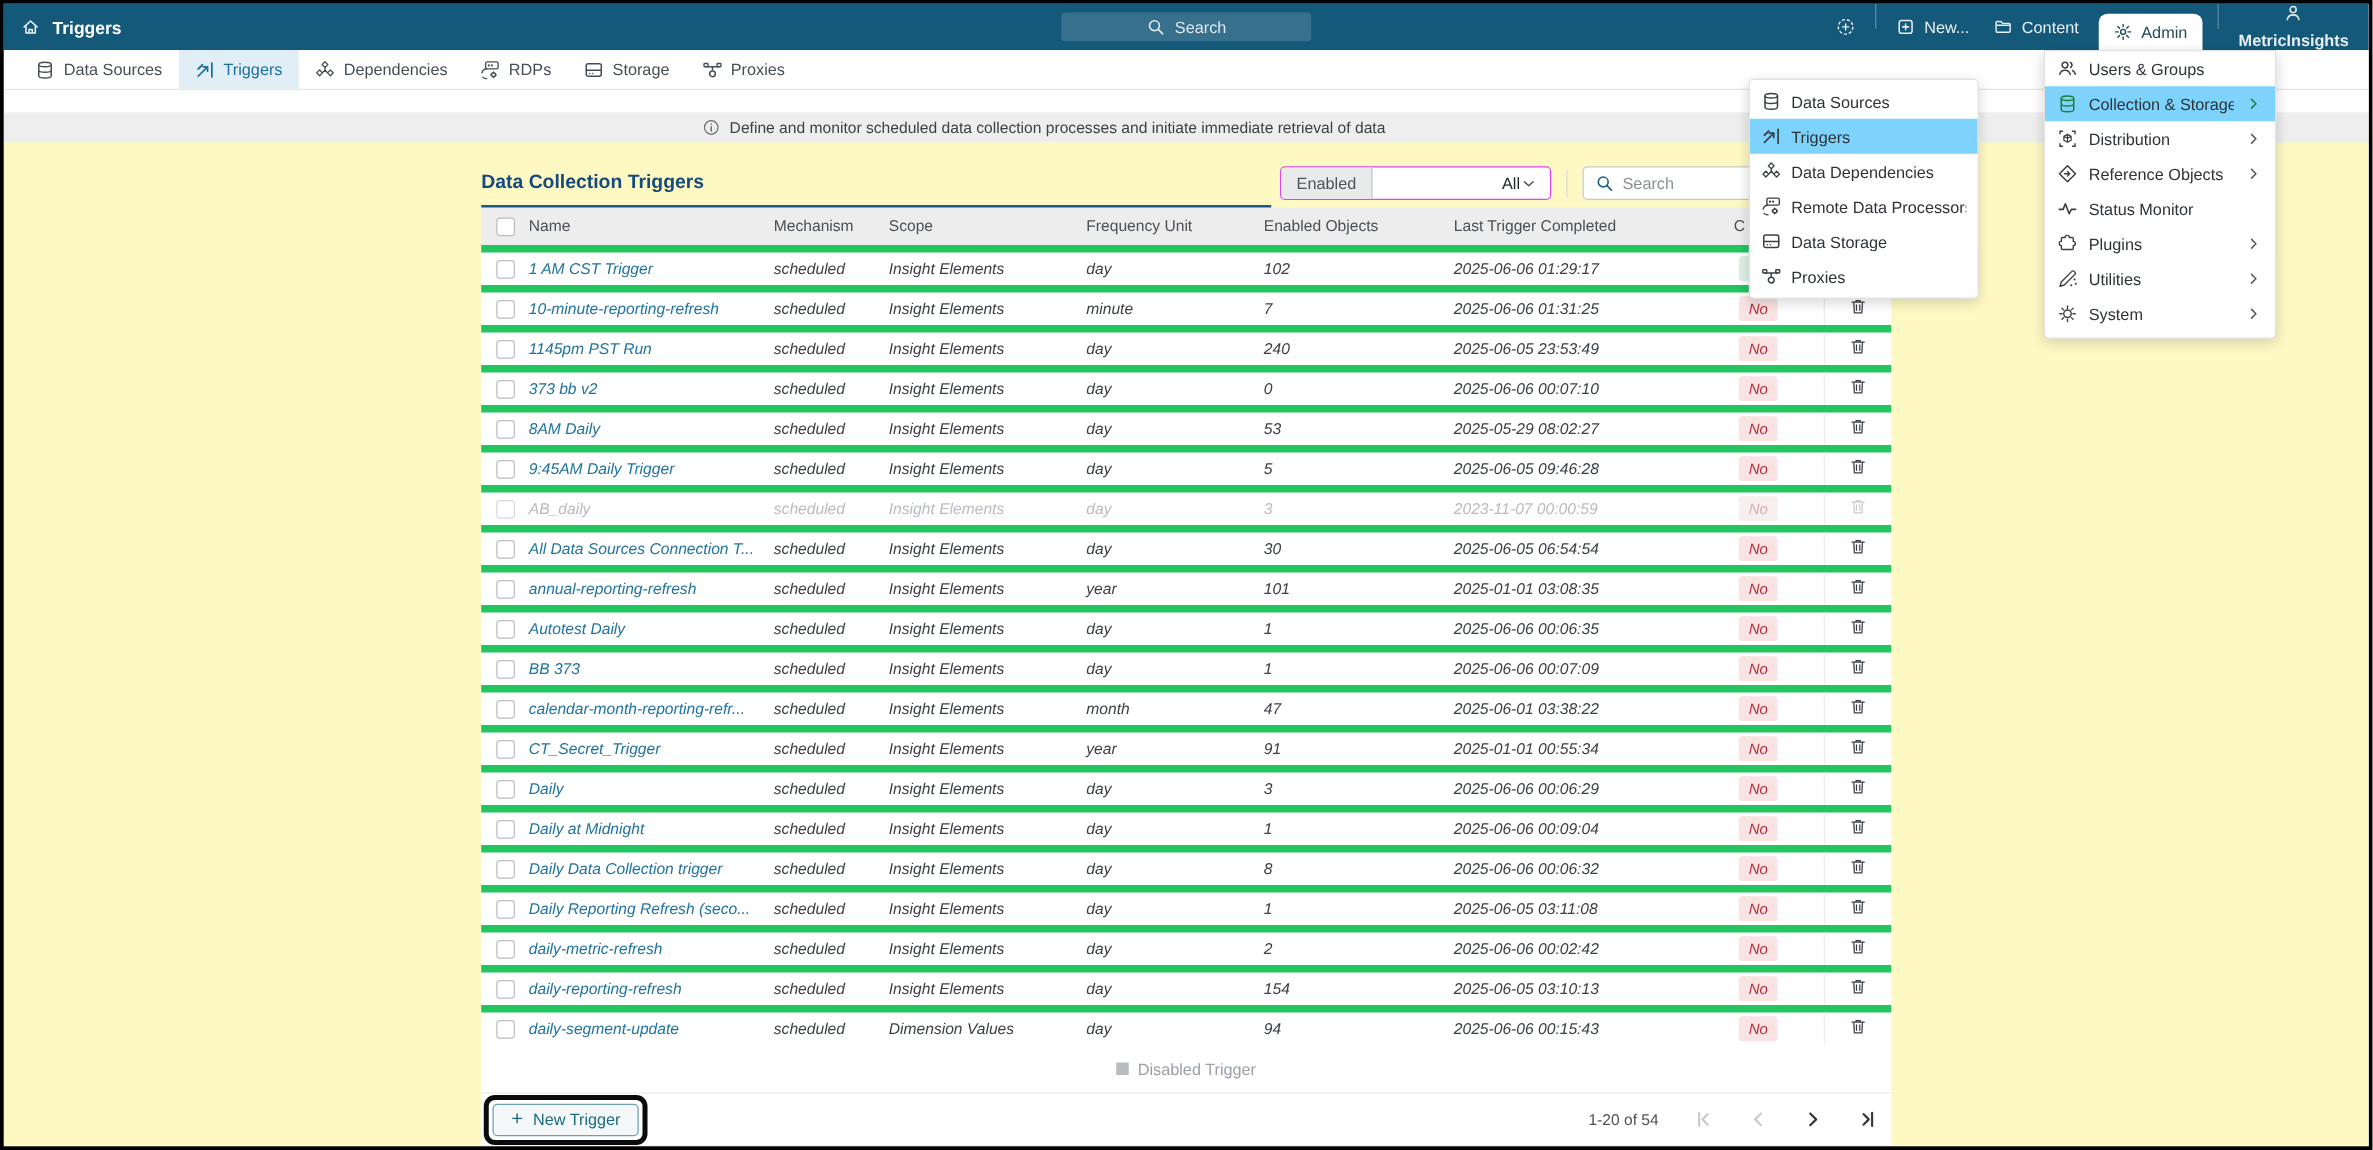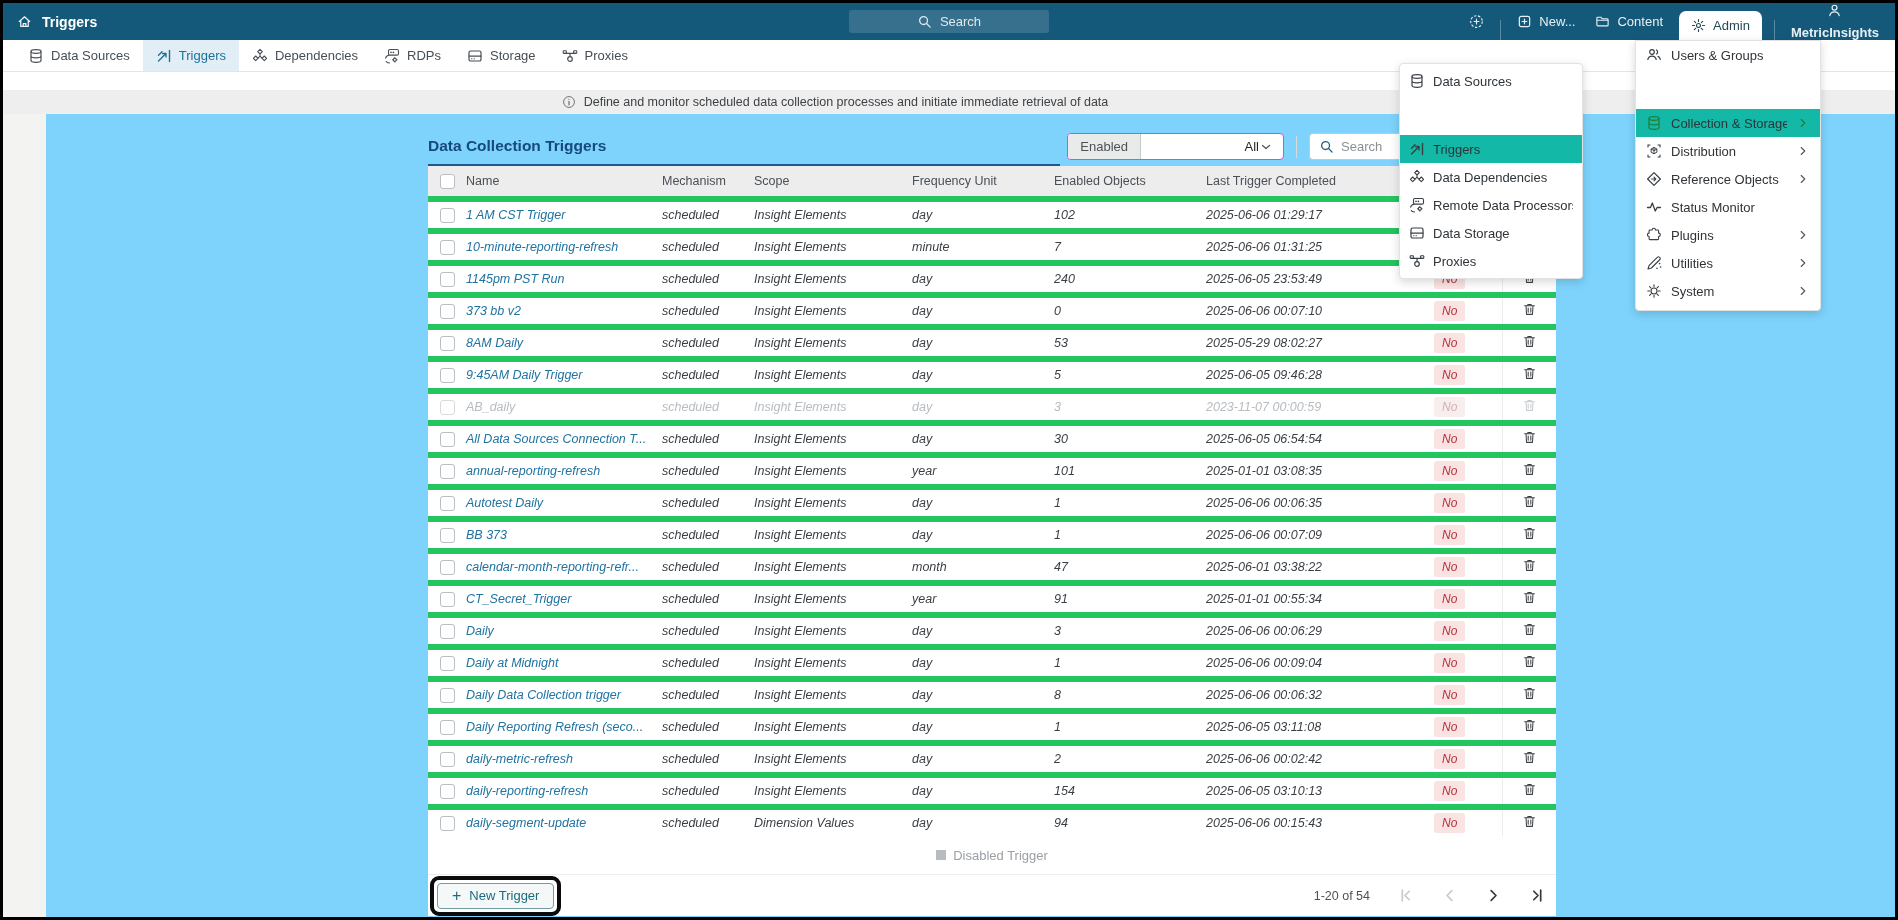--- a/index.html
+++ b/index.html
@@ -11,21 +11,21 @@
 
   
   .topbar { height:37px; flex:none; background:#15597a; display:flex; align-items:center;
             position:relative; color:#eef3f6; padding:0 12px 0 14px; }
   .tb-left { display:flex; align-items:center; gap:10px; }
   .tb-title { font-size:14px; font-weight:700; color:#fff; }
   .tb-search { position:absolute; left:50%; top:7px; transform:translateX(-50%);
                width:200px; height:23px; background:rgba(255,255,255,.14); border-radius:3px;
                display:flex; align-items:center; justify-content:center; gap:8px;
                font-size:13px; color:#dfe9ee; cursor:pointer; }
-  .tb-right { margin-left:auto; display:flex; align-items:flex-end; gap:12px; height:37px; }
+  .tb-right { margin-left:auto; display:flex; align-items:flex-start; gap:12px; height:37px; }
   .tb-item { display:flex; align-items:center; gap:7px; font-size:13px; color:#e8eff3;
              height:37px; padding:0 4px; cursor:pointer; }
   .tb-item.bold { font-weight:700;flex-direction:column; }
   .tb-item.active { background:#fff; color:#234a56; border-radius:7px 7px 0 0;
                     align-self:flex-end; height:29px; padding:0 12px; }
   .tb-div { width:1px; height:20px; background:rgba(255,255,255,.3); }
 
   
   .ic { display:inline-block; width:16px; height:16px; flex:none; color:currentColor; }
   .ic svg { width:100%; height:100%; display:block; }
@@ -41,21 +41,21 @@
 
   .gap-strip { height:18px; flex:none; background:#fff; }
 
   
   .banner { height:24px; flex:none; background:#eeeeee; display:flex; align-items:center;
             justify-content:center; gap:8px; font-size:12.5px; color:#3d4247;
             padding-right:228px; }
   .banner .ic { width:14px; height:14px; color:#6a6f74; }
 
   
-  .page { flex:1; background:#7dd3fc;margin-left:43px; }
+  .page { flex:1; background:#fef9c3; }
   .content { width:1128px; margin-left:382px; }
 
   .title-row { height:52px; display:flex; align-items:flex-end; }
   .title-wrap { width:632px; border-bottom:2px solid #1d5a8c; padding-bottom:9px; }
   .title-wrap h1 { font-size:15.5px; font-weight:700; color:#16497c; }
   .filters { margin-left:auto; display:flex; align-items:center; gap:12px; margin-bottom:6px; }
   .seg-control { display:flex; border:1px solid #d946ef; border-radius:4px; overflow:hidden;
                  height:27px; background:#fff; }
   .seg-label { background:#e9eaea; color:#4c5257; font-size:13px; padding:0 12px;
                display:flex; align-items:center; border-right:1px solid #c6cacc; }
@@ -117,21 +117,21 @@
           box-shadow:0 3px 10px rgba(0,0,0,.16); }
   .admin-menu { left:1632px; top:37px; width:186px; padding-bottom:5px;
                 border-radius:0 0 4px 4px; z-index:30; }
   .submenu { left:1396px; top:60px; width:184px; padding:3px 0; border-radius:4px; z-index:31; }
   .menu-item { height:28px; display:flex; align-items:center; gap:9px; padding:0 10px;
                font-size:13px; color:#2e3338; cursor:pointer; white-space:nowrap; }
   .submenu .menu-item { gap:8px; padding:0 9px; }
   .menu-item .ic { width:16px; height:16px; color:#3a3f44; }
   .menu-item .lbl { flex:1; overflow:hidden; }
   .menu-item .chev { width:14px; height:14px; color:#555; }
-  .menu-item.hl { background:#14b8a6;margin-top:40px; }
+  .menu-item.hl { background:#7dd3fc; }
   .admin-menu .menu-item.hl .ic { color:#1e7e34; }
 </style>
 </head>
 <body>
 
 <div class="screen">
 
   <header class="topbar">
     <div class="tb-left">
       <span class="ic">

